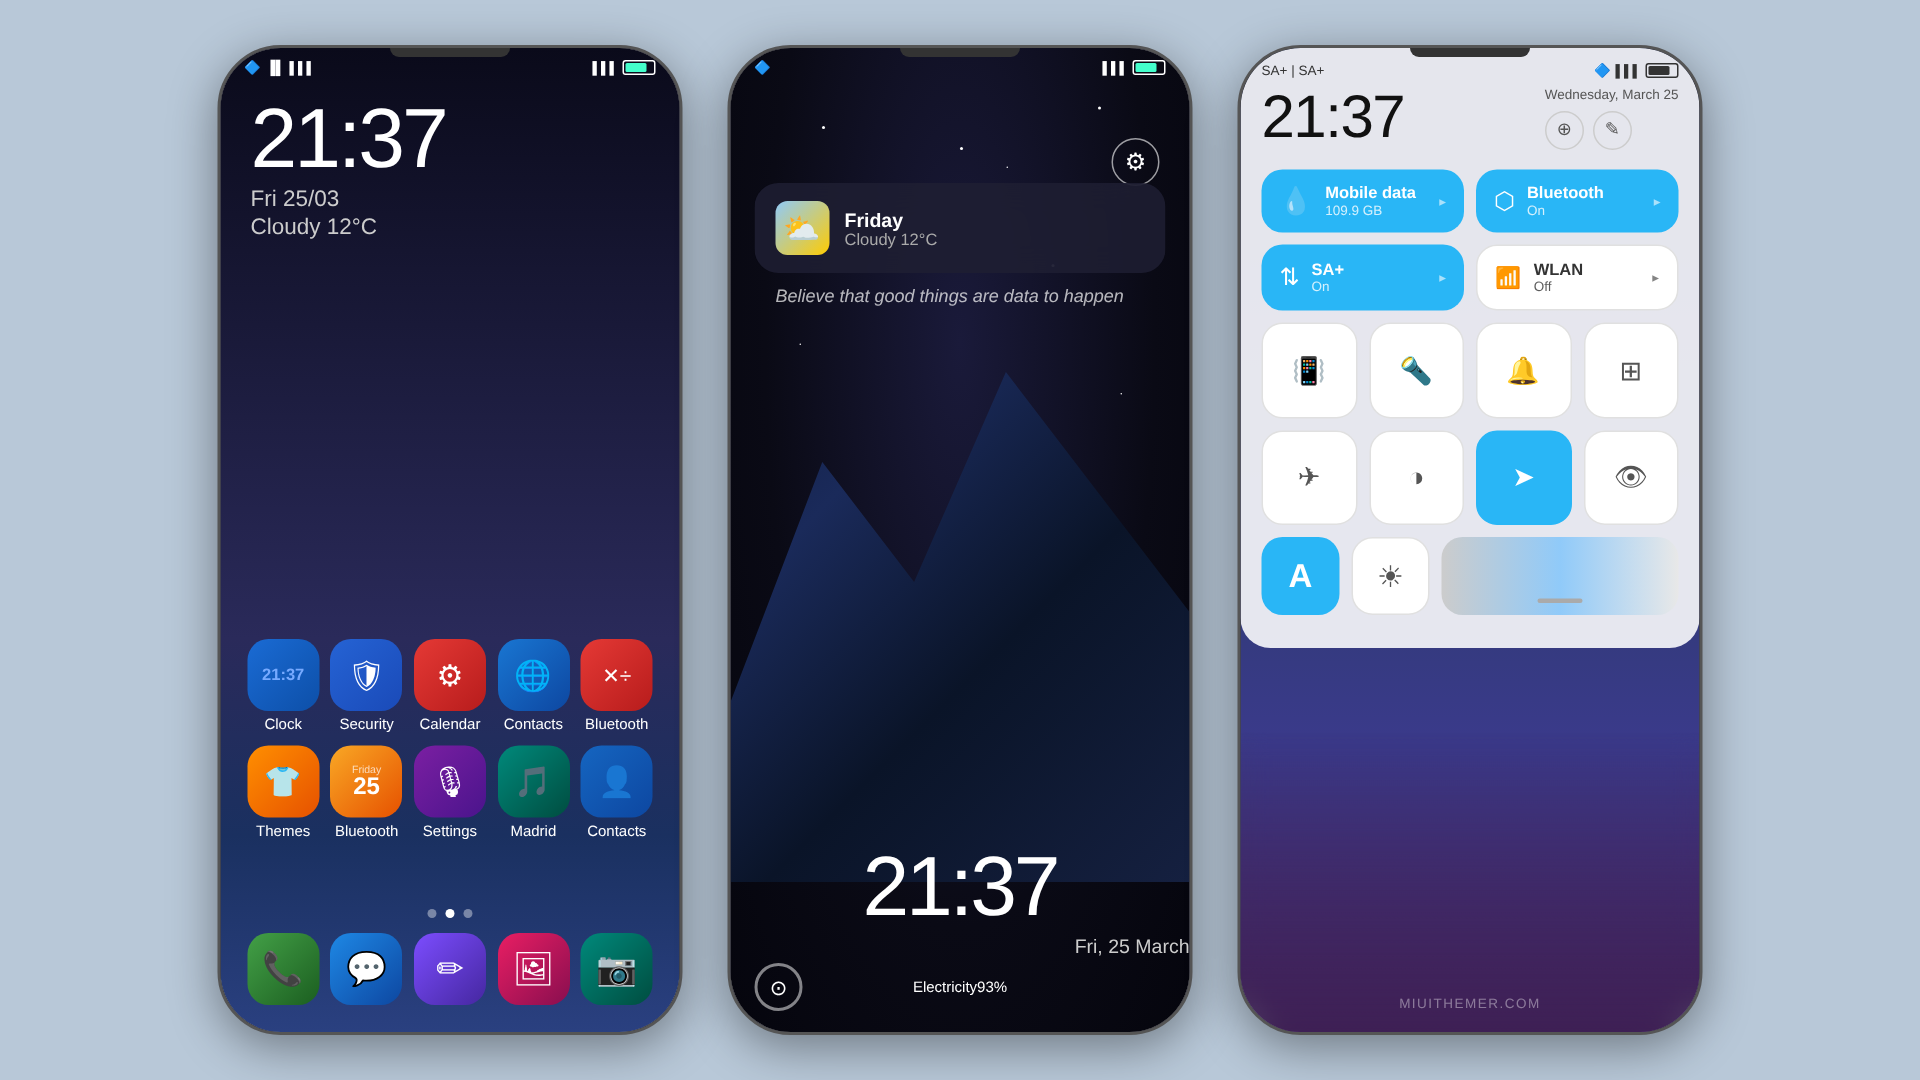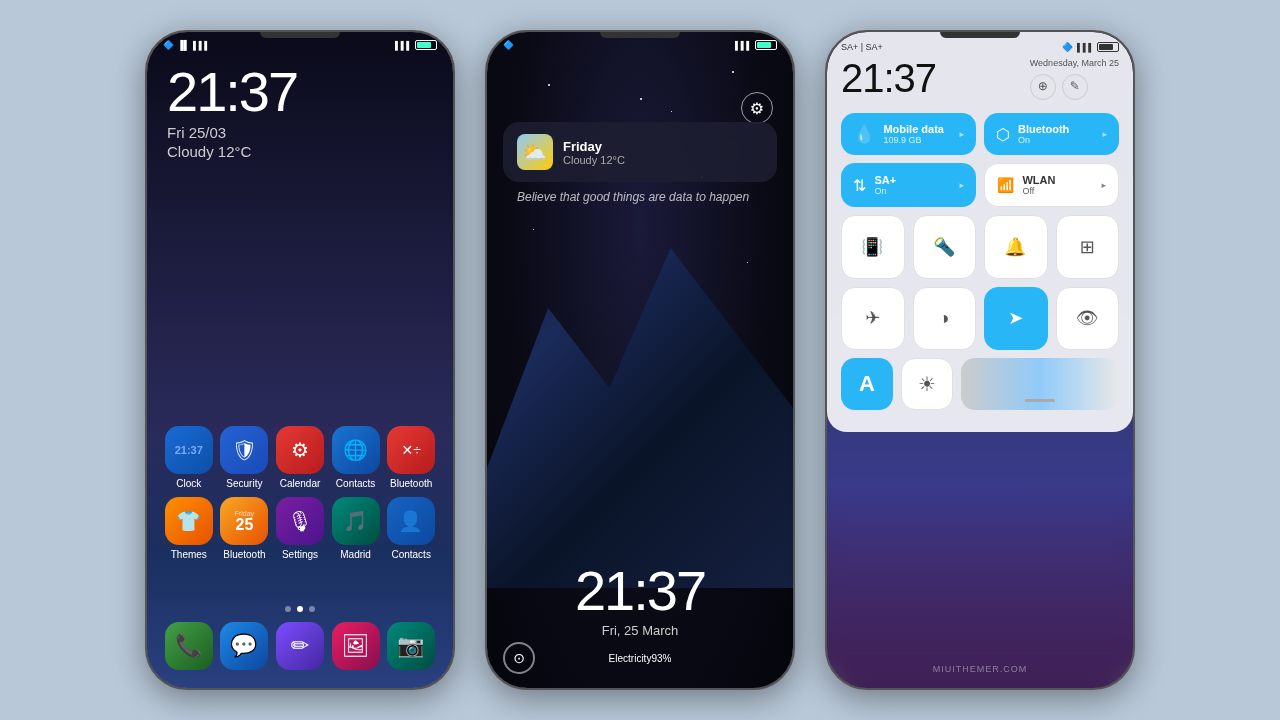--- a/index.html
+++ b/index.html
@@ -249,21 +249,21 @@
       text-align: center;
       z-index: 5;
     }
     .p2-big-time {
       font-size: 56px;
       font-weight: 200;
       color: white;
       letter-spacing: -2px;
       line-height: 1;
     }
-    .p2-date-line { color: #ccc; font-size: 13px; margin-top: 4px; }
+    .p2-date-line { color: #ccc; font-size: 13px; margin-top: 4px; text-align: right; }
     
     .p2-bottom-controls {
       position: absolute;
       bottom: 14px; left: 16px; right: 16px;
       display: flex;
       justify-content: space-between;
       align-items: center;
       z-index: 5;
     }
     .p2-lock-btn {

